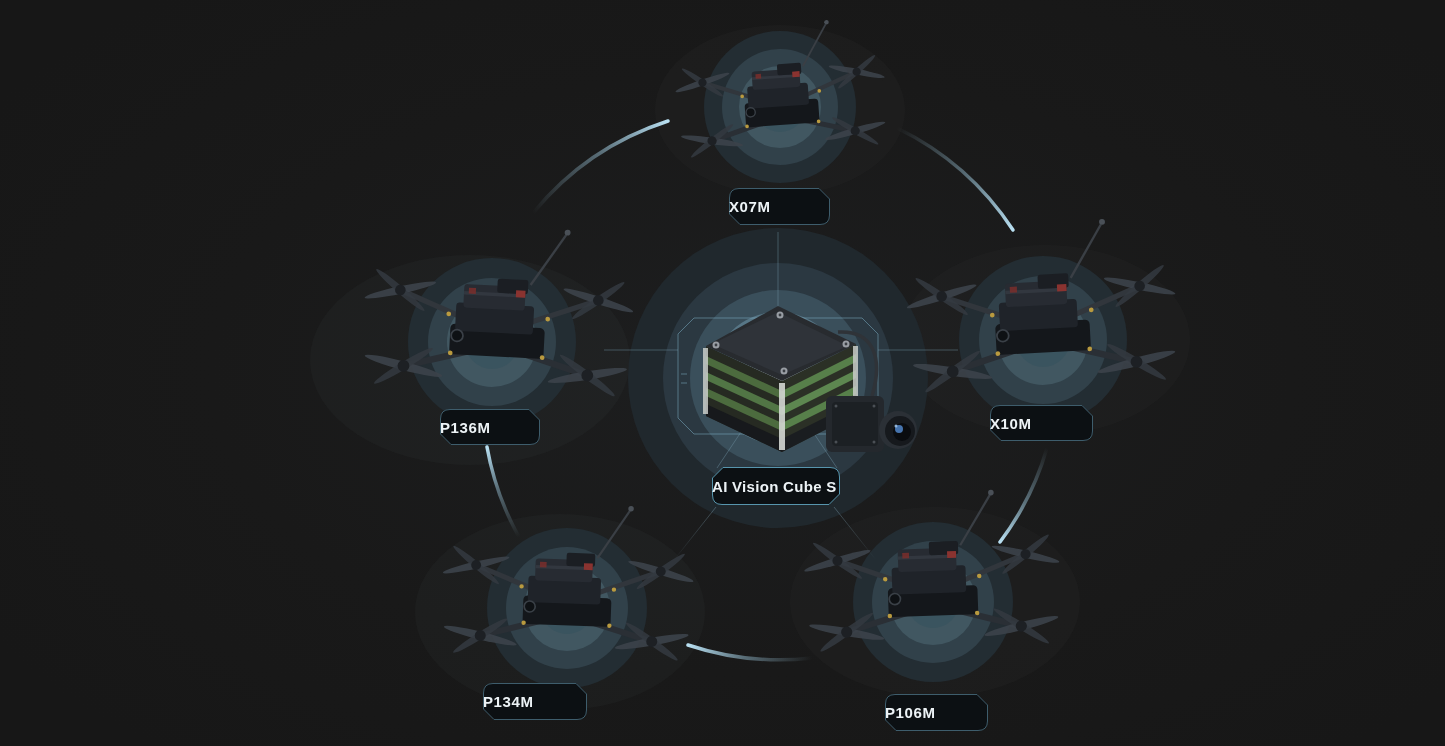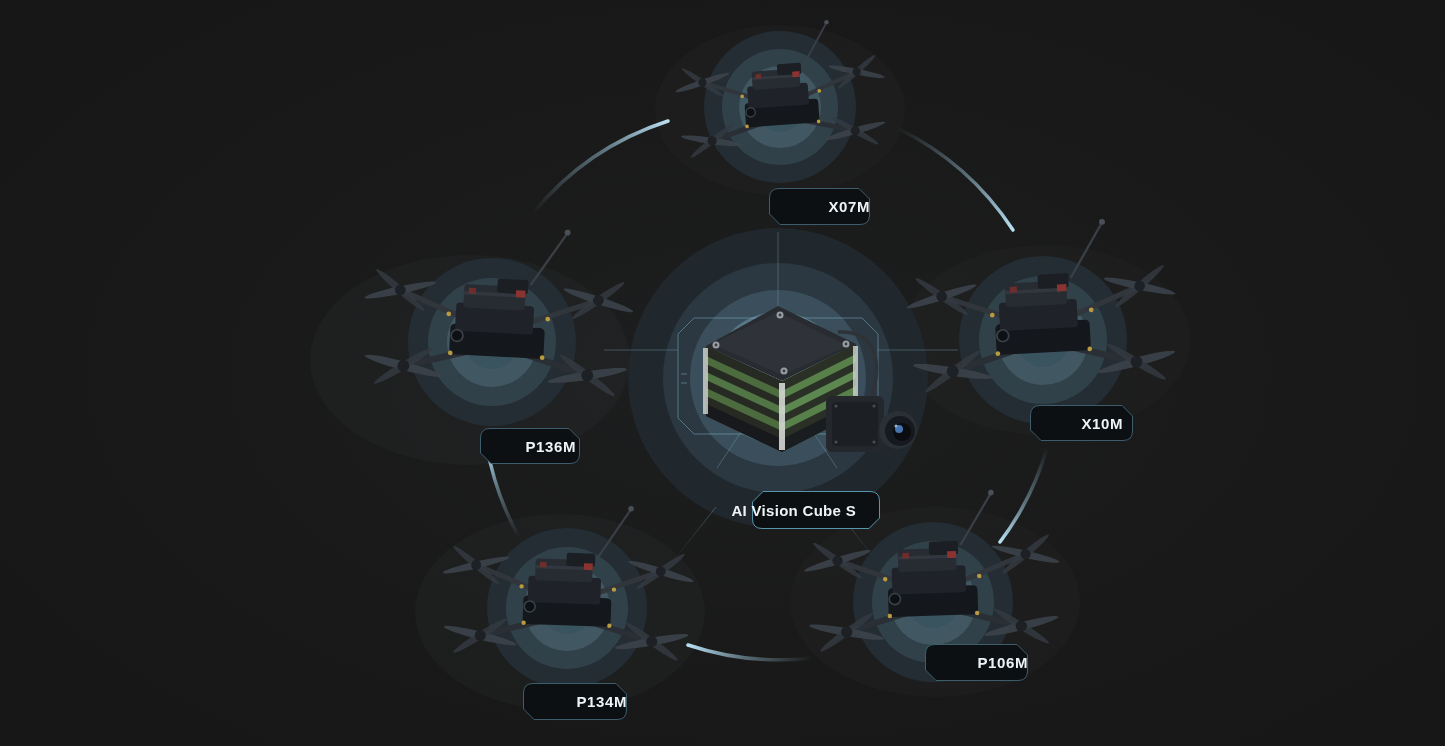--- a/index.html
+++ b/index.html
@@ -3,23 +3,22 @@
 <meta charset="utf-8">
 <style>
   html,body{margin:0;padding:0;background:#111;}
   #stage{
     position:relative;width:1445px;height:746px;overflow:hidden;
     background:radial-gradient(ellipse 900px 500px at 52% 50%, #1d1e1f 0%, #191919 60%, #171717 100%);
     font-family:"Liberation Sans","DejaVu Sans",sans-serif;
   }
   #scene{position:absolute;left:0;top:0;}
   .tech-label{
-    position:absolute;display:flex;align-items:center;justify-content:flex-end;
+    position:absolute;display:flex;align-items:center;justify-content:flex-start;
     cursor:pointer;
-    margin-left:40px;
   }
   .tech-label svg{position:absolute;left:0;top:0;}
   .label-text{
     position:relative;z-index:2;color:#edf3f6;font-weight:700;font-size:15px;
     letter-spacing:0.6px;text-align:center;white-space:nowrap;
   }
   .center-label .label-text{letter-spacing:0.3px;}
 </style>
 </head>
 <body>
@@ -225,48 +224,48 @@
     </g>
   </svg>
 
   <div class="tech-label" style="left:729px;top:188px;width:101px;height:37px">
     <svg width="101" height="37" viewBox="0 0 101 37">
       <path d="M0.5,10 Q0.5,0.5 10,0.5 L90,0.5 L100.5,11 L100.5,27 Q100.5,36.5 91,36.5 L11,36.5 L0.5,26 Z" fill="#0c1013" stroke="#3e5d6c" stroke-width="1"></path>
     </svg>
     <span class="label-text">X07M</span>
   </div>
 
-  <div class="tech-label" style="left:440px;top:428px;width:96px;height:36px">
+  <div class="tech-label" style="left:440px;top:409px;width:96px;height:36px">
     <svg width="100" height="36" viewBox="0 0 100 36">
       <path d="M0.5,10 Q0.5,0.5 10,0.5 L89,0.5 L99.5,11 L99.5,26 Q99.5,35.5 90,35.5 L11,35.5 L0.5,25 Z" fill="#0c1013" stroke="#3e5d6c" stroke-width="1"></path>
     </svg>
     <span class="label-text">P136M</span>
   </div>
 
   <div class="tech-label" style="left:990px;top:405px;width:93px;height:36px">
     <svg width="103" height="36" viewBox="0 0 103 36">
       <path d="M0.5,10 Q0.5,0.5 10,0.5 L92,0.5 L102.5,11 L102.5,26 Q102.5,35.5 93,35.5 L11,35.5 L0.5,25 Z" fill="#0c1013" stroke="#3e5d6c" stroke-width="1"></path>
     </svg>
     <span class="label-text">X10M</span>
   </div>
 
   <div class="tech-label" style="left:483px;top:683px;width:104px;height:37px">
     <svg width="104" height="37" viewBox="0 0 104 37">
       <path d="M0.5,10 Q0.5,0.5 10,0.5 L93,0.5 L103.5,11 L103.5,27 Q103.5,36.5 94,36.5 L11,36.5 L0.5,26 Z" fill="#0c1013" stroke="#3e5d6c" stroke-width="1"></path>
     </svg>
     <span class="label-text">P134M</span>
   </div>
 
-  <div class="tech-label" style="left:885px;top:644px;width:103px;height:37px">
+  <div class="tech-label" style="left:885px;top:694px;width:103px;height:37px">
     <svg width="103" height="37" viewBox="0 0 103 37">
       <path d="M0.5,10 Q0.5,0.5 10,0.5 L92,0.5 L102.5,11 L102.5,27 Q102.5,36.5 93,36.5 L11,36.5 L0.5,26 Z" fill="#0c1013" stroke="#3e5d6c" stroke-width="1"></path>
     </svg>
     <span class="label-text">P106M</span>
   </div>
 
-  <div class="tech-label center-label" style="left:712px;top:491px;width:104px;height:38px">
+  <div class="tech-label center-label" style="left:712px;top:467px;width:104px;height:38px">
     <svg width="128" height="38" viewBox="0 0 128 38">
       <path d="M11,0.5 L118,0.5 Q127.5,0.5 127.5,10 L127.5,27 L117,37.5 L10,37.5 Q0.5,37.5 0.5,28 L0.5,11 Z" fill="#0c1013" stroke="#5795ad" stroke-width="1"></path>
     </svg>
     <span class="label-text">AI Vision Cube S</span>
   </div>
 
 </div>
 
 </body></html>

